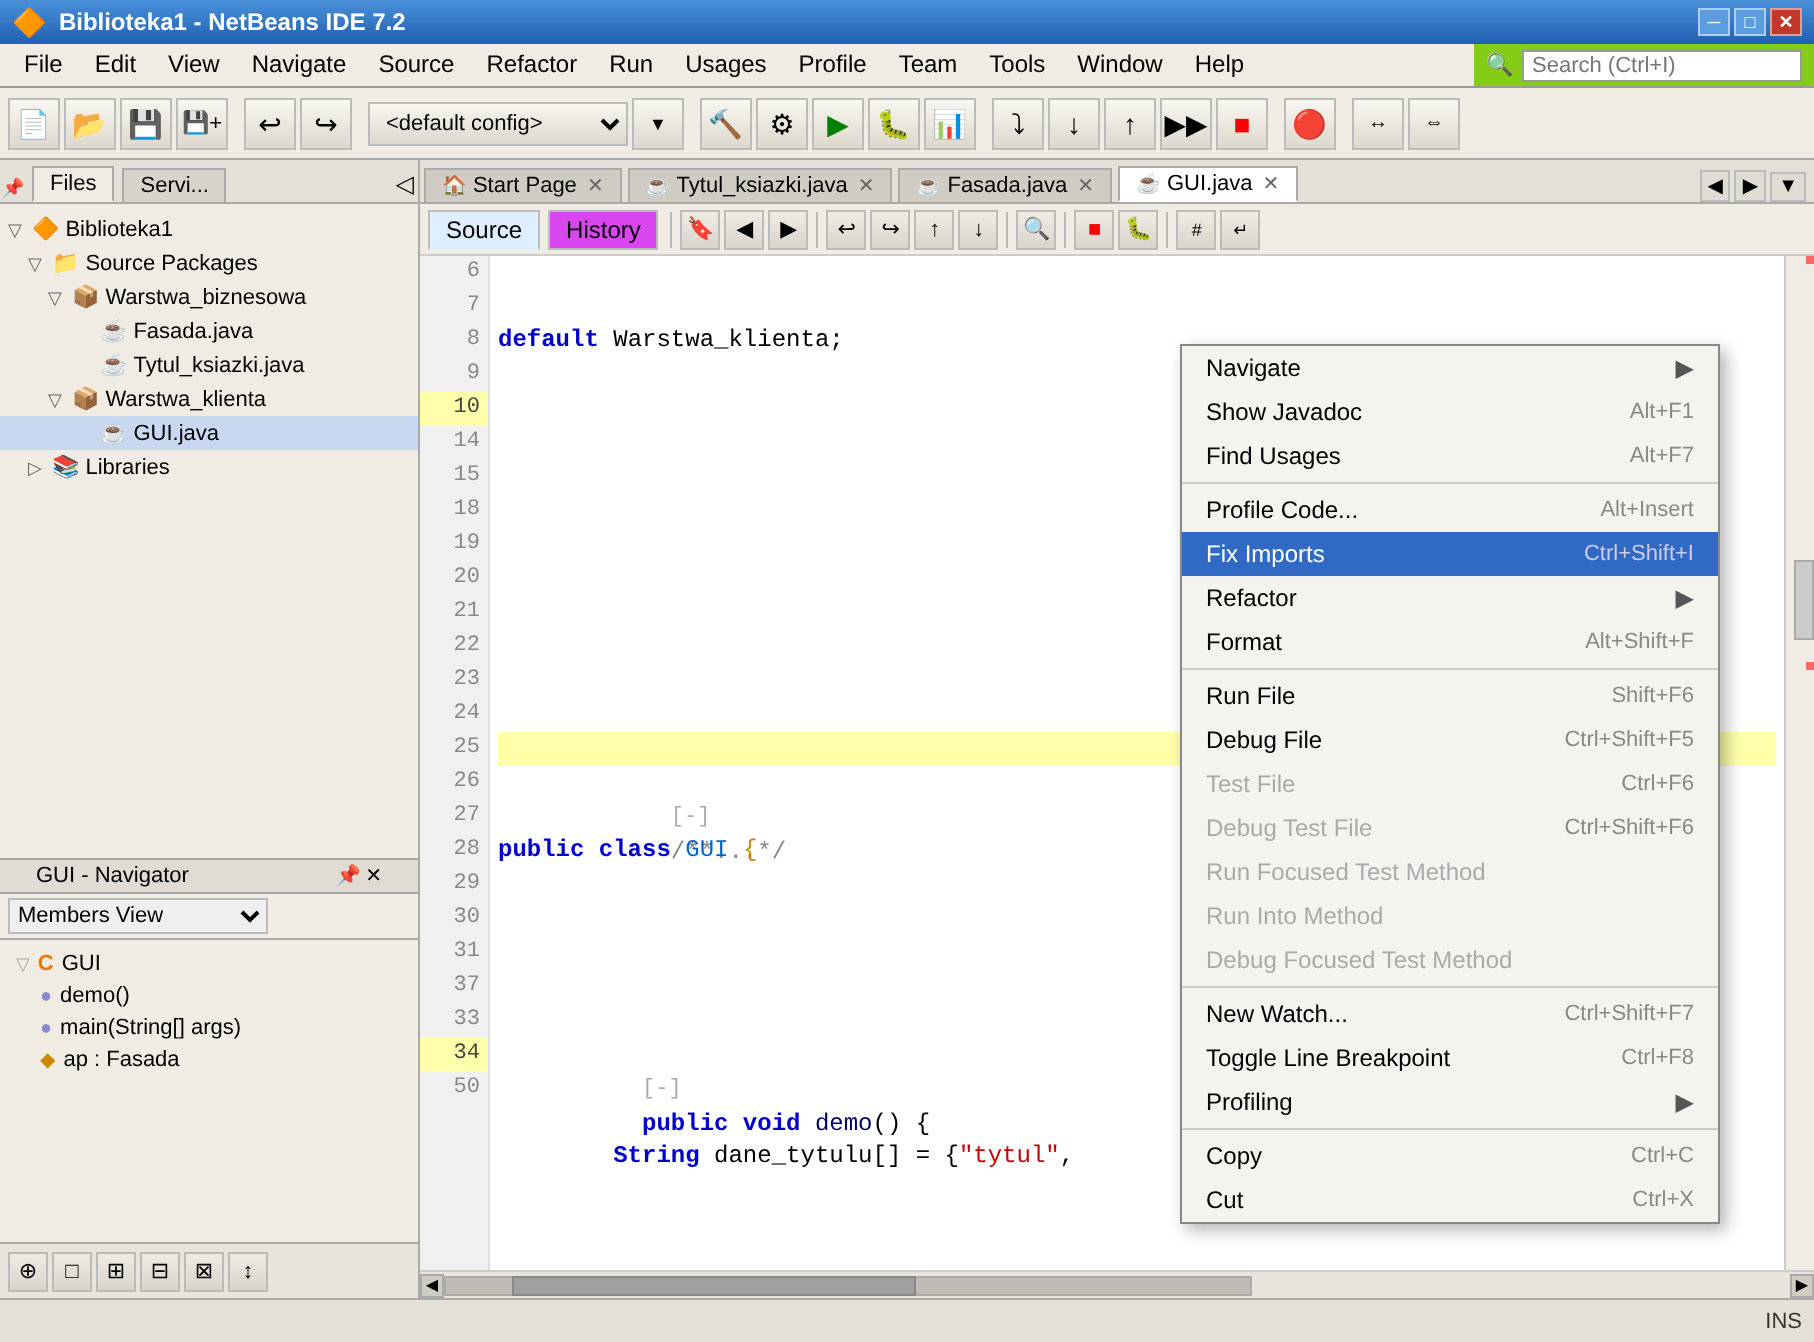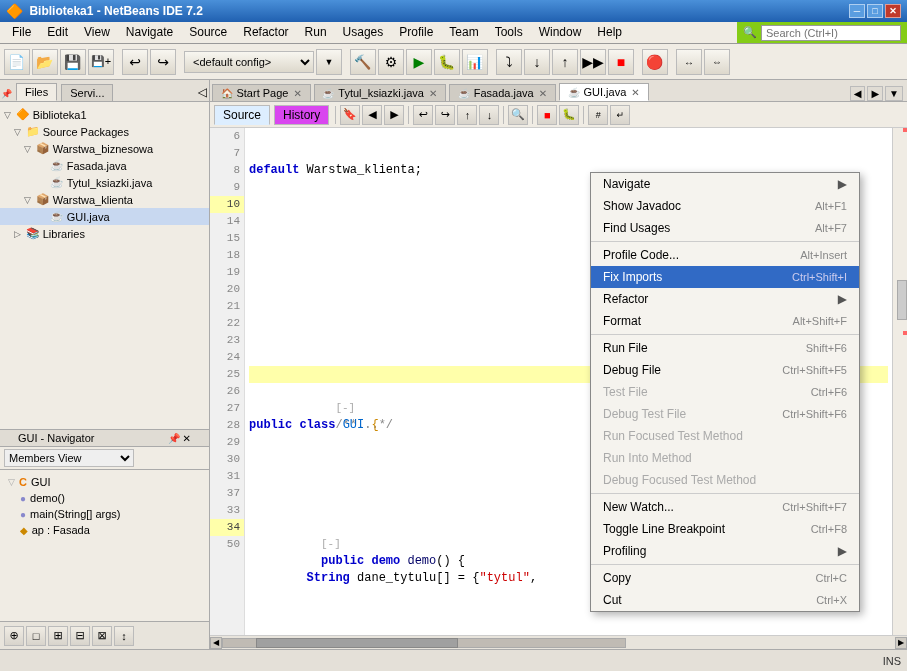--- a/index.html
+++ b/index.html
@@ -645,21 +645,21 @@
         <div class="code-line highlighted">
           <span style="position:relative;">
             <span style="color:#aaa; font-size:11px; margin-right:4px;">[-]</span>
             <span class="comment">/**...*/</span>
           </span>
         </div>
         <div class="code-line"><span class="kw">public class</span> <span class="type-name">GUI</span> <span style="color:#cc8800;">{</span></div>
         <div class="code-line"></div>
         <div class="code-line">
           <span style="color:#aaa; font-size:11px; margin-right:4px;">[-]</span>
-          <span class="kw">public demo</span> <span class="method-name">demo</span>() {
+          <span class="kw">public void</span> <span class="method-name">demo</span>() {
         </div>
         <div class="code-line">&nbsp;&nbsp;&nbsp;&nbsp;&nbsp;&nbsp;&nbsp;&nbsp;<span class="kw">String</span> dane_tytulu[] = {<span class="str">"tytul"</span>,</div>
         <div class="code-line"></div>
         
         
         
         
         
         
         

